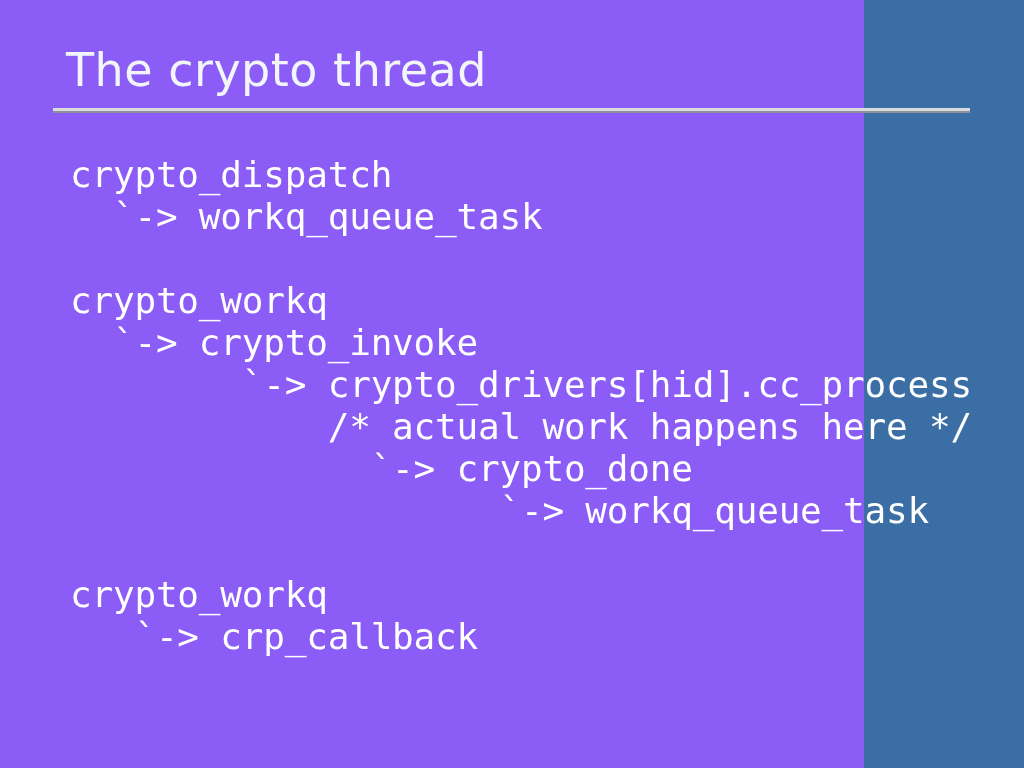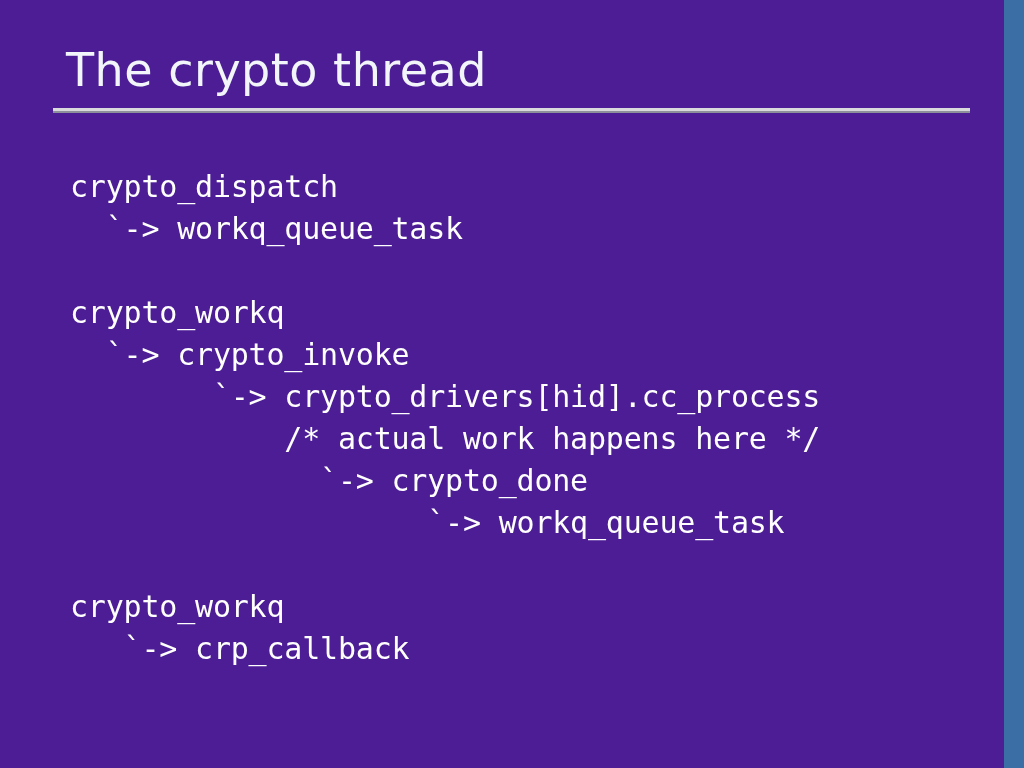--- a/index.html
+++ b/index.html
@@ -9,23 +9,23 @@
   body {
     width: 1024px;
     height: 768px;
     overflow: hidden;
     background: #3a6ea5;
     font-family: "DejaVu Sans", sans-serif;
   }
 
   .slide {
     position: relative;
-    width: 1004px;
+    width: 864px;
     height: 768px;
-    background: #4c1d95;
+    background: #8b5cf6;
     box-sizing: border-box;
     padding-left: 28px;
   }
 
   
   .slide-title {
     position: absolute;
     left: 66px;
     top: 42px;
     font-family: "DejaVu Sans", sans-serif;
@@ -45,24 +45,24 @@
     height: 5px;
     background: #d9dadb;
     border-bottom: 2px solid #8d9199;
     box-sizing: border-box;
   }
 
   
   .code-block {
     position: absolute;
     left: 70px;
-    top: 166px;
+    top: 154px;
     width: 900px;
     font-family: "DejaVu Sans Mono", monospace;
-    font-size: 30px;
+    font-size: 36px;
     line-height: 42px;
     color: #ffffff;
     white-space: pre;
     letter-spacing: -0.2px;
   }
 
   .code-line {
     white-space: pre;
     min-height: 42px;
   }

